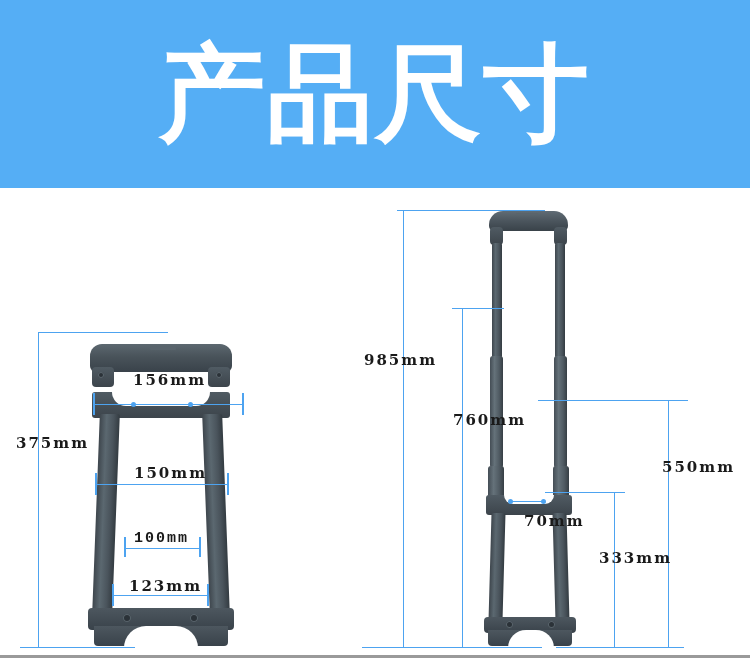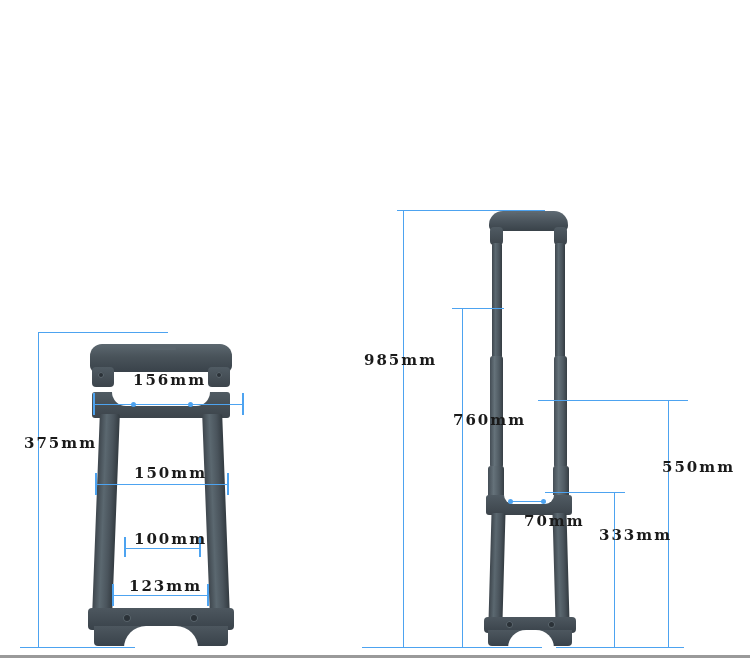--- a/index.html
+++ b/index.html
@@ -125,20 +125,23 @@
     position: absolute;
     background: #59646c;
     border-radius: 1px;
   }
 </style>
 </head>
 <body>
 
 <div id="page">
 
+  <div id="banner">
+    <div id="banner-title">产品尺寸</div>
+  </div>
 
   <div>
 
     <div>
 
       <div class="grip-bar" style="left:90px; top:344px; width:142px; height:28px;"></div>
       <div class="notch" style="left:150px; top:347px; width:26px; height:3px;"></div>
       <div class="grip-slot" style="left:105px; top:372px; width:112px; height:24px; border-radius:4px;"></div>
 
       <div class="shoulder" style="left:92px; top:367px; width:22px; height:20px;"></div>
@@ -155,38 +158,38 @@
       <div class="base-block" style="left:88px; top:608px; width:146px; height:22px;"></div>
       <div class="base-block" style="left:94px; top:626px; width:134px; height:20px; border-radius:0 0 4px 4px;"></div>
       <div class="grip-slot" style="left:124px; top:626px; width:74px; height:22px; border-radius:40px 40px 0 0;"></div>
       <div class="screw" style="left:123px; top:614px; width:8px; height:8px;"></div>
       <div class="screw" style="left:190px; top:614px; width:8px; height:8px;"></div>
     </div>
 
     <div class="dim-h" style="left:38px; top:332px; width:130px;"></div>
     <div class="dim-v" style="left:38px; top:332px; height:315px;"></div>
     <div class="dim-h" style="left:20px; top:647px; width:115px;"></div>
-    <div class="dim-label" style="left:24px; top:434px;">375mm</div>
+    <div class="dim-label" style="left:16px; top:434px;">375mm</div>
 
     <div class="dim-h" style="left:93px; top:404px; width:150px;"></div>
     <div class="dim-tick-v" style="left:93px; top:393px; height:22px;"></div>
     <div class="dim-tick-v" style="left:242px; top:393px; height:22px;"></div>
     <div class="dim-dot" style="left:131px; top:402px;"></div>
     <div class="dim-dot" style="left:188px; top:402px;"></div>
     <div class="dim-label" style="left:133px; top:371px;">156mm</div>
 
     <div class="dim-h" style="left:95px; top:484px; width:133px;"></div>
     <div class="dim-tick-v" style="left:95px; top:473px; height:22px;"></div>
     <div class="dim-tick-v" style="left:227px; top:473px; height:22px;"></div>
     <div class="dim-label" style="left:134px; top:464px;">150mm</div>
 
     <div class="dim-h" style="left:124px; top:548px; width:76px;"></div>
     <div class="dim-tick-v" style="left:124px; top:537px; height:20px;"></div>
     <div class="dim-tick-v" style="left:199px; top:537px; height:20px;"></div>
-    <div class="dim-label" style="left:134px; top:530px;">100mm</div>
+    <div class="dim-label" style="left:134px; top:530px;font-family:Liberation Mono, monospace;">100mm</div>
 
     <div class="dim-h" style="left:112px; top:595px; width:96px;"></div>
     <div class="dim-tick-v" style="left:112px; top:584px; height:22px;"></div>
     <div class="dim-tick-v" style="left:207px; top:584px; height:22px;"></div>
     <div class="dim-label" style="left:129px; top:577px;">123mm</div>
   </div>
 
   <div>
 
     <div>
@@ -230,21 +233,21 @@
     <div class="dim-label" style="left:453px; top:411px;">760mm</div>
 
     <div class="dim-h" style="left:538px; top:400px; width:150px;"></div>
     <div class="dim-v" style="left:668px; top:400px; height:247px;"></div>
     <div class="dim-h" style="left:556px; top:647px; width:128px;"></div>
     <div class="dim-label" style="left:662px; top:458px;">550mm</div>
 
     <div class="dim-h" style="left:545px; top:492px; width:80px;"></div>
     <div class="dim-v" style="left:614px; top:492px; height:155px;"></div>
     <div class="dim-h" style="left:568px; top:647px; width:60px;"></div>
-    <div class="dim-label" style="left:599px; top:526px;">333mm</div>
+    <div class="dim-label" style="left:599px; top:549px;">333mm</div>
 
     <div class="dim-h" style="left:510px; top:501px; width:34px;"></div>
     <div class="dim-dot" style="left:508px; top:499px;"></div>
     <div class="dim-dot" style="left:541px; top:499px;"></div>
     <div class="dim-label" style="left:524px; top:512px;">70mm</div>
   </div>
 
   <div class="ground-line" style="left:0px; top:655px; width:750px;"></div>
 
 </div>

